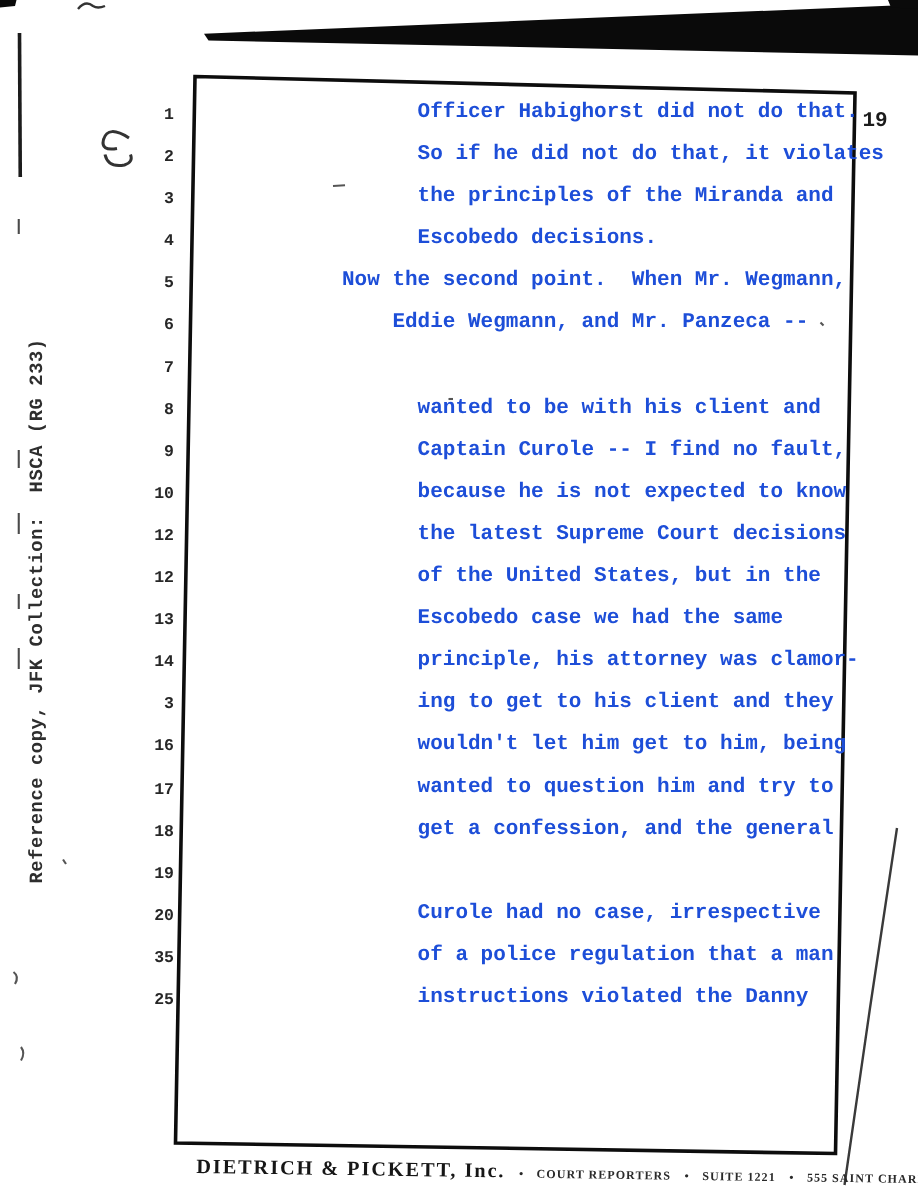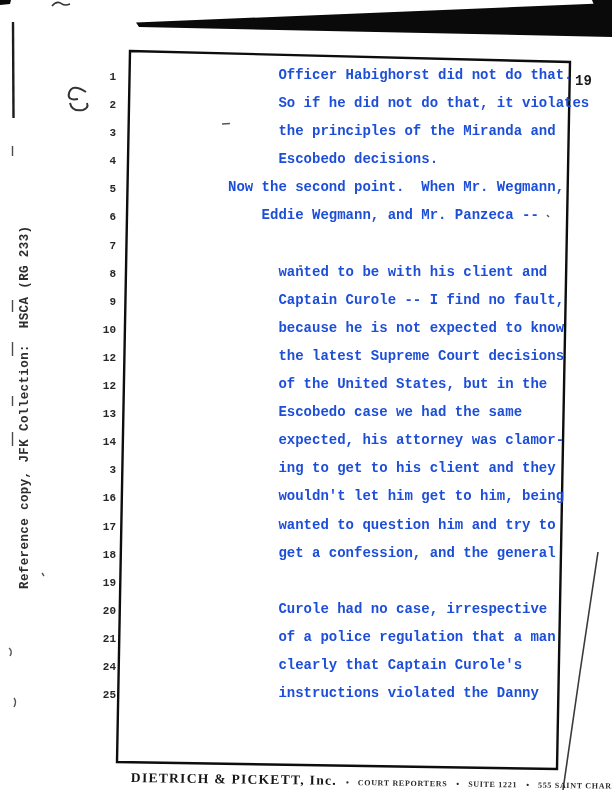--- a/index.html
+++ b/index.html
@@ -149,21 +149,21 @@
       <div class="t-row">
         <span class="t-num">12</span>
         <span class="t-text">      of the United States, but in the</span>
       </div>
       <div class="t-row">
         <span class="t-num">13</span>
         <span class="t-text">      Escobedo case we had the same</span>
       </div>
       <div class="t-row">
         <span class="t-num">14</span>
-        <span class="t-text">      expected, his attorney was clamor-</span>
+        <span class="t-text">      principle, his attorney was clamor-</span>
       </div>
       <div class="t-row">
         <span class="t-num">3</span>
         <span class="t-text">      ing to get to his client and they</span>
       </div>
       <div class="t-row">
         <span class="t-num">16</span>
         <span class="t-text">      wouldn't let him get to him, being</span>
       </div>
       <div class="t-row">
@@ -175,26 +175,22 @@
         <span class="t-text">      get a confession, and the general</span>
       </div>
       <div class="t-row">
         <span class="t-num">19</span>
       </div>
       <div class="t-row">
         <span class="t-num">20</span>
         <span class="t-text">      Curole had no case, irrespective</span>
       </div>
       <div class="t-row">
-        <span class="t-num">21</span>
+        <span class="t-num">35</span>
         <span class="t-text">      of a police regulation that a man</span>
-      </div>
-      <div class="t-row">
-        <span class="t-num">24</span>
-        <span class="t-text">      clearly that Captain Curole's</span>
       </div>
       <div class="t-row">
         <span class="t-num">25</span>
         <span class="t-text">      instructions violated the Danny</span>
       </div>
     </div>
 
   <div class="stamp">Reference copy, JFK Collection:  HSCA (RG 233)</div>
 
   <div class="footer">

